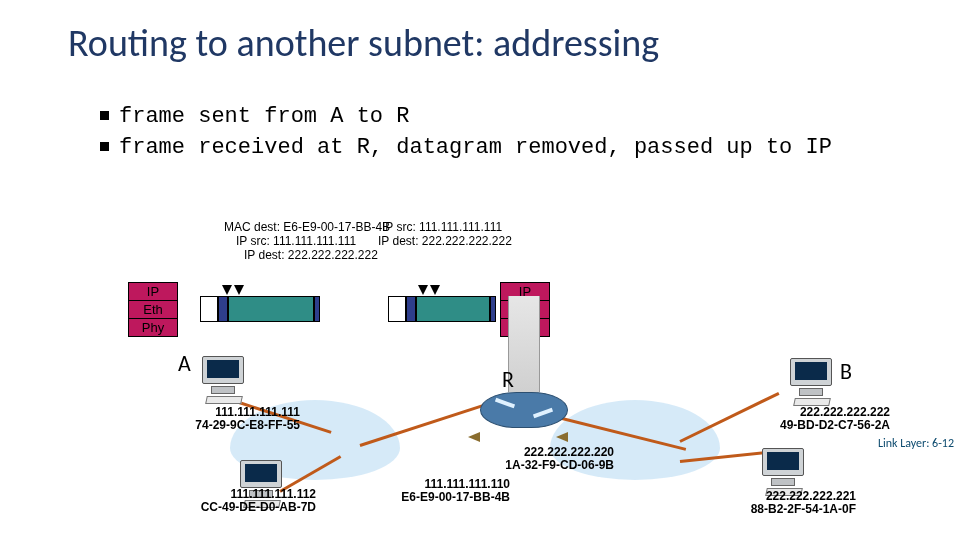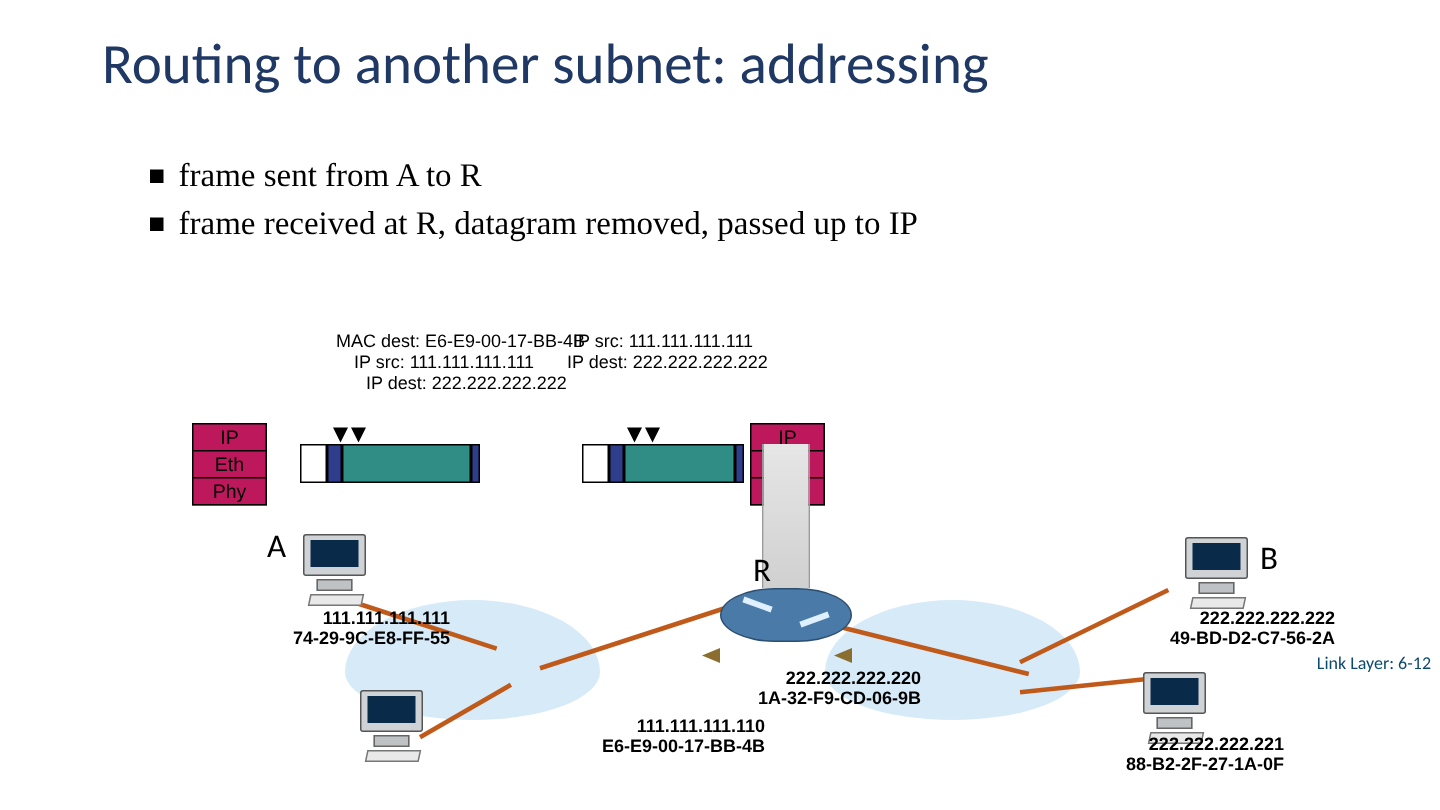--- a/index.html
+++ b/index.html
@@ -1,18 +1,18 @@
 <!DOCTYPE html>
 <html><head>
 <meta charset="utf-8">
 <style>
   html,body{margin:0;padding:0;width:960px;height:540px;background:#fff;font-family:"Segoe UI",Arial,sans-serif;overflow:hidden}
   .slide{position:relative;width:960px;height:456px}
   .title{position:absolute;left:68px;top:20px;font-size:38px;color:#203864;font-family:Calibri,Arial,sans-serif}
-  .bullets{position:absolute;left:100px;top:104px;font-size:22px;color:#000;font-family:Liberation Serif, serif}
+  .bullets{position:absolute;left:100px;top:104px;font-size:22px;color:#000;font-family:Liberation Mono, monospace}
   .bullets .b{margin-bottom:6px}
   .bullets .sq{display:inline-block;width:9px;height:9px;background:#000;margin-right:10px;vertical-align:2px}
   .packet-text{position:absolute;font:400 12px Arial;color:#000;line-height:14px}
   .stack{position:absolute;width:48px;border:1px solid #000;background:#be185d;font:400 13px Arial;text-align:center}
   .stack div{border-bottom:1px solid #000;padding:1px 0}
   .stack div:last-child{border-bottom:none}
   .host-label{position:absolute;font:400 22px Calibri,Arial,sans-serif;color:#000}
   .addr{position:absolute;font:700 12px Arial;color:#000;text-align:right;line-height:13px;white-space:pre}
   .footer{position:absolute;right:6px;bottom:6px;font:400 12px Calibri,Arial,sans-serif;color:#0c4a6e}
   
@@ -134,23 +134,25 @@
       </div>
       <div class="base"></div>
       <div class="kb"></div>
     </div>
 
 <div class="leftarrow" style="left:468px;top:432px"></div>
 <div class="leftarrow" style="left:556px;top:432px"></div>
 
 <div class="addr" style="left:160px;top:406px;width:140px">111.111.111.111
 74-29-9C-E8-FF-55</div>
+<div class="addr" style="left:166px;top:488px;width:150px">111.111.111.112
+CC-49-DE-D0-AB-7D</div>
 <div class="addr" style="left:350px;top:478px;width:160px">111.111.111.110
 E6-E9-00-17-BB-4B</div>
 <div class="addr" style="left:454px;top:446px;width:160px">222.222.222.220
 1A-32-F9-CD-06-9B</div>
 <div class="addr" style="left:730px;top:406px;width:160px">222.222.222.222
 49-BD-D2-C7-56-2A</div>
 <div class="addr" style="left:696px;top:490px;width:160px">222.222.222.221
-88-B2-2F-27-1A-0F</div>
+88-B2-2F-54-1A-0F</div>
 
 <div class="footer">Link Layer: 6-12</div>
 </div>
 
 </body></html>

